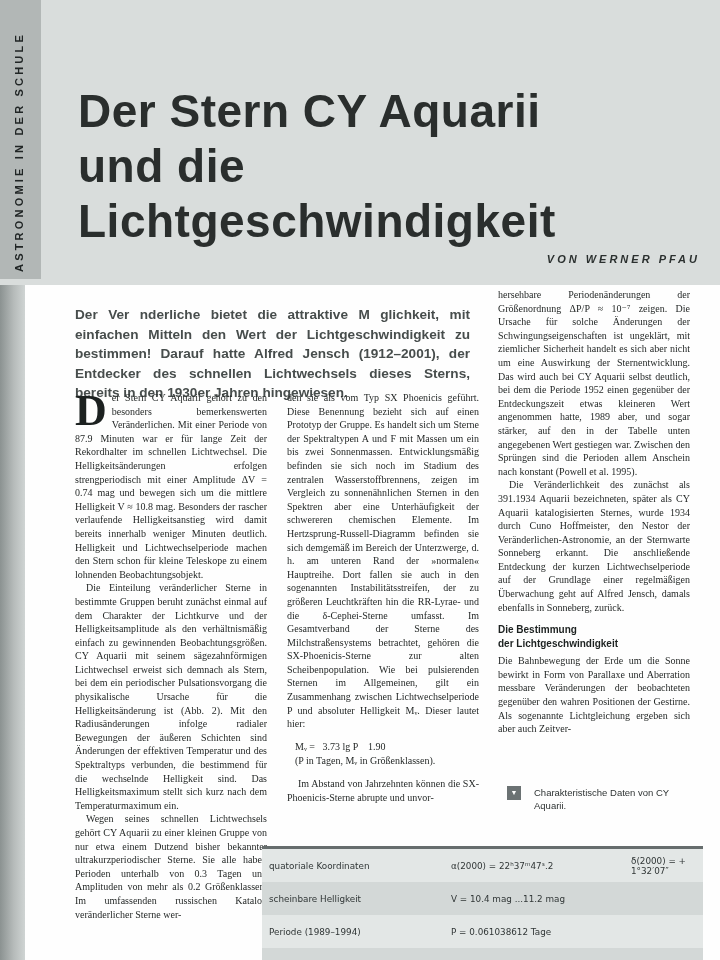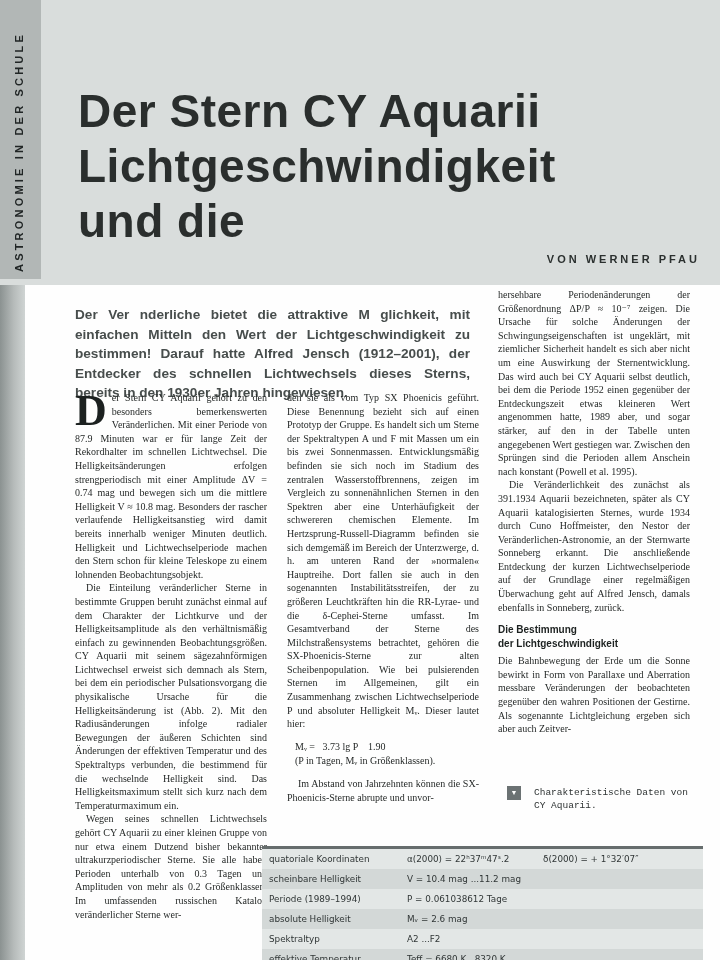--- a/index.html
+++ b/index.html
@@ -29,21 +29,21 @@
     background:linear-gradient(90deg,#8b9291 0%,#b6bbba 55%,#cfd4d3 100%);
   }
   
   .title{
     position:absolute;left:78px;top:84px;
     font-size:46px;line-height:55px;font-weight:bold;letter-spacing:.5px;
     color:#2a2e2d;
   }
   .byline{
     position:absolute;right:20px;top:253px;
-    font-size:11px;font-weight:bold;letter-spacing:3px;color:#2b302f;
+    font-size:11px;font-weight:bold;letter-spacing:3px;color:#2b302f;font-style:italic;
   }
   
   .intro{
     position:absolute;left:75px;top:305px;width:395px;
     font-size:13.6px;line-height:19.5px;font-weight:bold;color:#474d4c;
     text-align:justify;
   }
   
   .col{
     position:absolute;width:192px;overflow:hidden;
@@ -70,48 +70,48 @@
   
   .table-caption{
     position:absolute;left:507px;top:786px;width:190px;
     font-size:9.5px;line-height:13px;color:#2e3333;
   }
   .caption-icon{
     float:left;width:14px;height:14px;background:#6b7273;
     color:#ffffff;font-size:7px;line-height:14px;text-align:center;
     margin-right:9px;
   }
-  .caption-text{display:block;margin-left:27px;font-family:Liberation Mono, monospace;}
+  .caption-text{display:block;margin-left:27px;}
   
   .data-table{
     position:absolute;left:262px;top:846px;width:441px;
     border-top:3px solid #666d6d;border-bottom:3px solid #666d6d;
     font-family:"DejaVu Sans",sans-serif;font-size:8.8px;color:#303636;
   }
-  .data-row{display:flex;align-items:center;height:20px;padding-left:7px;}
+  .data-row{display:flex;align-items:center;height:33px;padding-left:7px;gap:44px;}
   .data-row:nth-child(odd){background:#e3e7e6;}
   .data-row:nth-child(even){background:#d3d8d7;}
   .cell-label{flex:0 0 138px;}
   .cell-v1{flex:0 0 136px;}
   .cell-v2{flex:1;}
 </style>
 </head>
 <body>
 
 <div class="side-bar">
   <span class="side-bar-label">ASTRONOMIE IN DER SCHULE</span>
 </div>
 
 <div class="page-shadow"></div>
 <div class="page-panel"></div>
 
 <div class="title">
   <div>Der Stern CY Aquarii</div>
+  <div>und die</div>
   <div>Lichtgeschwindigkeit</div>
-  <div>und die</div>
 </div>
 <div class="byline">VON WERNER PFAU</div>
 
 <div class="intro">Der Ver nderliche bietet die attraktive M glichkeit, mit einfachen Mitteln den Wert der Lichtgeschwindigkeit zu bestimmen! Darauf hatte Alfred Jensch (1912–2001), der Entdecker des schnellen Lichtwechsels dieses Sterns, bereits in den 1930er Jahren hingewiesen.</div>
 
 <div class="col col-1">
   <p><span class="dropcap">D</span><span>er Stern CY Aquarii gehört zu den besonders bemerkenswerten Veränderlichen. Mit einer Periode von 87.9 Minuten war er für lange Zeit der Rekordhalter im schnellen Lichtwechsel. Die Helligkeitsänderungen erfolgen strengperiodisch mit einer Amplitude ΔV = 0.74 mag und bewegen sich um die mittlere Helligkeit V ≈ 10.8 mag. Besonders der rascher verlaufende Helligkeitsanstieg wird damit bereits innerhalb weniger Minuten deutlich. Helligkeit und Lichtwechselperiode machen den Stern schon für kleine Teleskope zu einem lohnenden Beobachtungsobjekt.</span></p>
   <p>Die Einteilung veränderlicher Sterne in bestimmte Gruppen beruht zunächst einmal auf dem Charakter der Lichtkurve und der Helligkeitsamplitude als den verhältnismäßig einfach zu gewinnenden Beobachtungsgrößen. CY Aquarii mit seinem sägezahnförmigen Lichtwechsel erweist sich demnach als Stern, bei dem ein periodischer Pulsationsvorgang die physikalische Ursache für die Helligkeitsänderung ist (Abb. 2). Mit den Radiusänderungen infolge radialer Bewegungen der äußeren Schichten sind Änderungen der effektiven Temperatur und des Spektraltyps verbunden, die bestimmend für die wechselnde Helligkeit sind. Das Helligkeitsmaximum stellt sich kurz nach dem Temperaturmaximum ein.</p>
   <p>Wegen seines schnellen Lichtwechsels gehört CY Aquarii zu einer kleinen Gruppe von nur etwa einem Dutzend bisher bekannter ultrakurzperiodischer Sterne. Sie alle haben Perioden unterhalb von 0.3 Tagen und Amplituden von mehr als 0.2 Größenklassen. Im umfassenden russischen Katalog veränderlicher Sterne wer-</p>
 </div>

